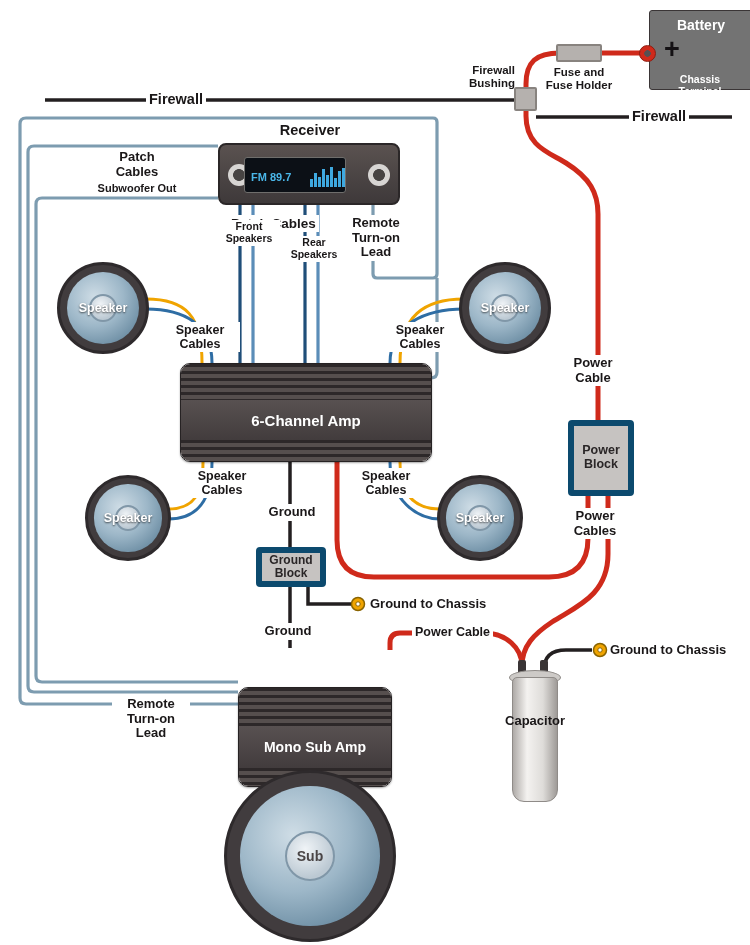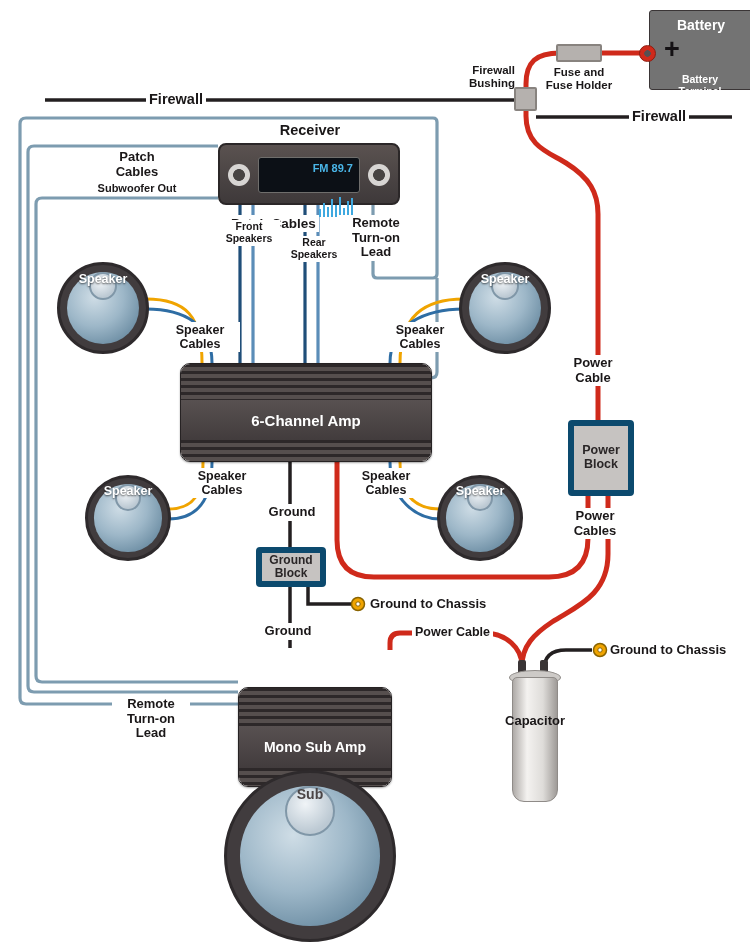--- a/index.html
+++ b/index.html
@@ -24,23 +24,23 @@
   .plus{left:664px;top:34px;z-index:3;font-size:27px;font-weight:bold;color:#141114;}
 
   .fuse{left:556px;top:44px;width:46px;height:18px;background:#b5b1ae;border:2px solid #88837f;border-radius:2px;}
   .bushing{left:514px;top:87px;width:23px;height:24px;background:#b5b1ae;border:2px solid #88837f;border-radius:2px;}
 
   
   .receiver{left:218px;top:143px;width:182px;height:62px;border-radius:8px;
             background:linear-gradient(180deg,#5a5250,#3e393a);border:2px solid #2b2728;}
   .knob{position:absolute;width:22px;height:22px;border-radius:50%;
         background:radial-gradient(circle,#474443 0 36%,#d7d5d3 40% 74%,#7c7876 78%);}
-  .display{position:absolute;left:38px;top:12px;width:102px;height:36px;background:#0c1016;
+  .display{position:absolute;left:24px;top:12px;width:102px;height:36px;background:#0c1016;
            border:1px solid #6f6e6c;border-radius:3px;display:flex;align-items:flex-end;
-           padding:5px 6px;gap:19px;box-sizing:border-box;flex-direction:column;}
+           padding:5px 6px;gap:19px;box-sizing:border-box;}
   .freq{color:#4ab6e8;font-size:11px;font-weight:bold;line-height:1;margin-bottom:4px;white-space:nowrap;}
   .bars{display:flex;align-items:flex-end;gap:1.5px;height:22px;}
   .bars .bar{width:2.5px;background:#3fa9e0;}
 
   
   .amp{border-radius:10px;border:1px solid #262223;overflow:hidden;box-shadow:0 1px 2px rgba(0,0,0,.35);}
   .fins{background:repeating-linear-gradient(180deg,#2d2829 0 3px,#564f4e 3px 7px);}
   .ampmid{background:linear-gradient(180deg,#585151,#423c3d);display:flex;align-items:center;
           justify-content:center;color:#fff;font-weight:bold;white-space:nowrap;}
   .amp4{left:180px;top:363px;width:252px;height:99px;}
@@ -52,21 +52,21 @@
   .block{background:#c6c3c1;border:6px solid #0c4a6e;border-radius:4px;display:flex;align-items:center;
          justify-content:center;text-align:center;font-weight:bold;color:#2a2627;line-height:1.1;}
   .pblock{left:568px;top:420px;width:66px;height:76px;font-size:12.5px;}
   .gblock{left:256px;top:547px;width:70px;height:40px;font-size:12px;}
 
   
   .speaker{border-radius:50%;background:#413c3e;border:3px solid #2e2a2c;display:flex;
            align-items:center;justify-content:center;}
   .cone{width:84%;height:84%;border-radius:50%;
         background:radial-gradient(circle at 38% 35%,#cfdde6 0%,#9db7c8 45%,#6c8da3 80%,#5a7d94 100%);
-        display:flex;justify-content:center;position:relative;}
+        display:flex;align-items:center;justify-content:center;position:relative;}
   .cap{width:34%;height:34%;border-radius:50%;border:2px solid #8097a8;
        background:radial-gradient(circle at 40% 35%,#f0f4f7,#bcc9d3 70%);}
   .sptext{position:absolute;width:100%;text-align:center;color:#fff;font-weight:bold;
           font-size:12.5px;text-shadow:0 1px 2px rgba(0,0,0,.65);}
   .s1{left:57px;top:262px;width:92px;height:92px;}
   .s2{left:459px;top:262px;width:92px;height:92px;}
   .s3{left:85px;top:475px;width:86px;height:86px;}
   .s4{left:437px;top:475px;width:86px;height:86px;}
   .subwoofer{left:224px;top:770px;width:172px;height:172px;}
   .subwoofer .sptext{color:#4a4546;text-shadow:none;font-size:14px;}
@@ -135,21 +135,21 @@
       <circle cx="358" cy="604" r="2.2" fill="#fff" stroke="#8a6400"></circle>
     </g>
     <g>
       <circle cx="600" cy="650" r="6.5" fill="#f0a400" stroke="#8a6400" stroke-width="1.5"></circle>
       <circle cx="600" cy="650" r="2.2" fill="#fff" stroke="#8a6400"></circle>
     </g>
   </svg>
 
   <div class="comp battery">
     <div class="title">Battery</div>
-    <div class="term">Battery Terminal</div>
+    <div class="term">Chassis Terminal</div>
   </div>
   <div class="comp ringterm"></div>
   <div class="comp plus">+</div>
 
   <div class="comp fuse"></div>
   <div class="comp bushing"></div>
 
   <div class="comp receiver">
     <div class="knob" style="left:8px;top:19px;"></div>
     <div class="knob" style="right:8px;top:19px;"></div>

